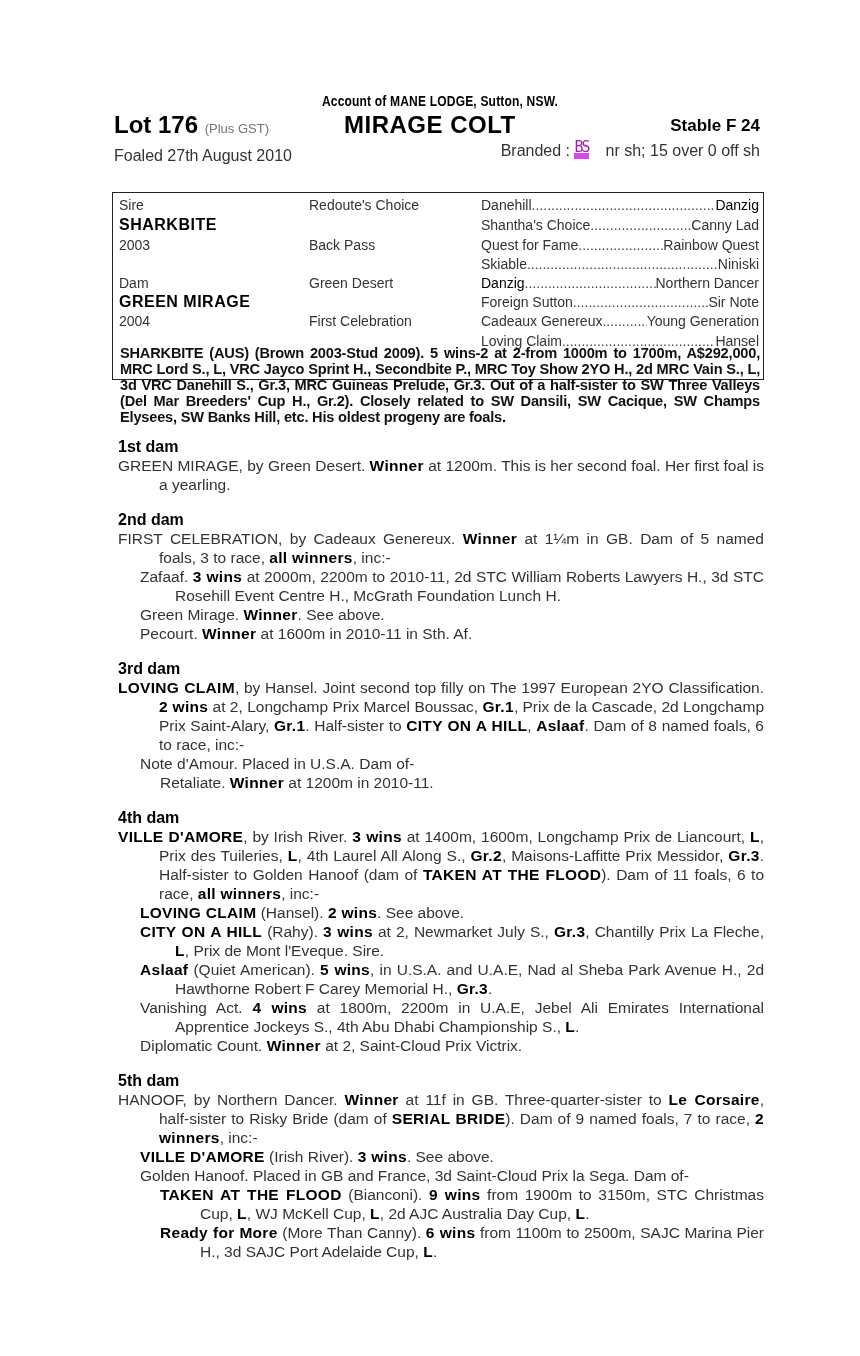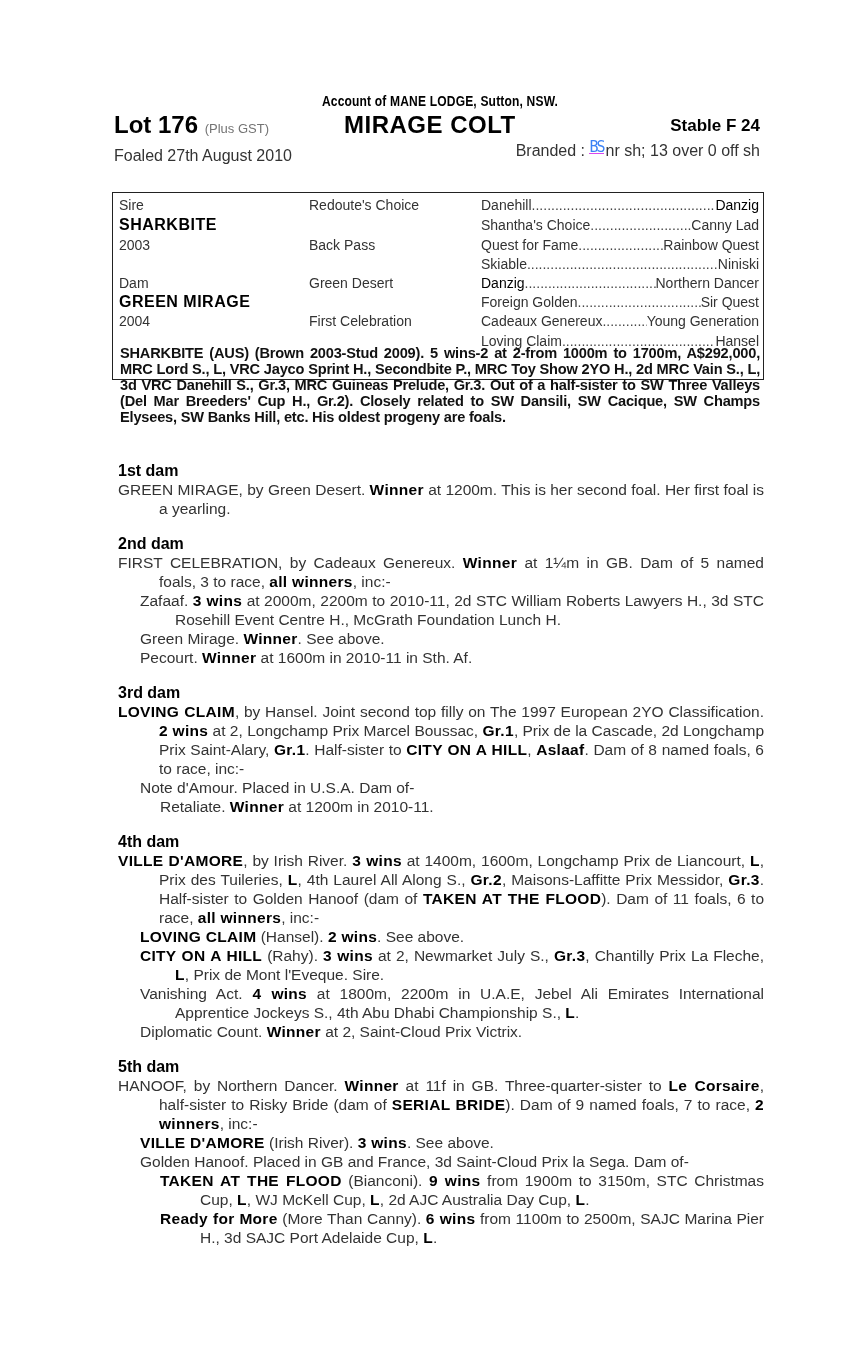--- a/index.html
+++ b/index.html
@@ -10,32 +10,32 @@
              font-family: "Liberation Sans", sans-serif; font-weight: bold; font-size: 14px;
              color: #000; transform: scaleX(0.86); transform-origin: center; letter-spacing: 0.2px; }
   .lotline { position: absolute; top: 111px; left: 0; width: 656px; height: 28px; color: #000; }
   .lot { position: absolute; left: 2px; top: 0; font-weight: bold; font-size: 24px; }
   .lot .gst { font-weight: normal; font-size: 13px; color: #737373; }
   .sex { position: absolute; left: 232px; top: 0; font-weight: bold; font-size: 24px; letter-spacing: 0.5px; }
   .stable { position: absolute; right: 8px; top: 5px; font-weight: bold; font-size: 17px; }
   .foaled { position: absolute; left: 2px; top: 147px; font-size: 16px; color: #333; }
   .brand { position: absolute; right: 8px; top: 142px; font-size: 16px; color: #333; white-space: nowrap; }
   .brand .glyph { display: inline-block; font-family: "DejaVu Sans Mono", monospace; font-size: 15px;
-                  color: #3b82f6; position: relative; top: -4px; letter-spacing: -2px; border-bottom: 1px solid #d946ef; line-height: 12px; margin-right: 2px; }
+                  color: #a21caf; position: relative; top: -4px; letter-spacing: -2px; border-bottom: 6px solid #d946ef; line-height: 12px; margin-right: 17px; }
   .ped { position: absolute; top: 176px; left: 0; width: 652px; height: 188px;
          border: 1.5px solid #222; box-sizing: border-box; margin-top: 16px; }
   .ped .cell { position: absolute; font-size: 14px; color: #333; white-space: nowrap; }
   .ped .big { font-weight: bold; font-size: 16px; color: #000; letter-spacing: 0.5px; }
   .ped .g3 { position: absolute; left: 368px; width: 278px; font-size: 14px; color: #333; display: flex; white-space: nowrap; align-items: flex-end; }
   .ped .g3 .dots { flex: 1; overflow: hidden; color: #444; }
   .ped .g3 .dots::before { content: "........................................................................................................................"; letter-spacing: 0; }
   .ped .b { font-weight: normal; color: #000; }
   .sire-blurb { position: absolute; top: 345px; left: 8px; width: 640px; font-weight: bold; font-size: 14.6px;
                 line-height: 16px; color: #111; text-align: justify; letter-spacing: -0.2px; }
-  .dams { position: absolute; top: 462px; left: 6px; width: 646px; font-size: 15.5px; line-height: 19px; color: #333; }
+  .dams { position: absolute; top: 438px; left: 6px; width: 646px; font-size: 15.5px; line-height: 19px; color: #333; }
   .dam-section { margin-bottom: 17px; }
   .dam-head { font-weight: bold; font-size: 16px; color: #000; line-height: 18px; }
   .p0 { padding-left: 41px; text-indent: -41px; text-align: justify; }
   .p1 { padding-left: 57px; text-indent: -35px; text-align: justify; }
   .p2 { padding-left: 82px; text-indent: -40px; text-align: justify; }
   .bd { font-weight: bold; color: #000; letter-spacing: 0.3px; }
 </style>
 </head>
 <body>
 
@@ -45,21 +45,21 @@
 
   <div class="lotline">
     <span class="lot"><span>Lot 176</span> <span class="gst">(Plus GST)</span></span>
     <span class="sex">MIRAGE COLT</span>
     <span class="stable">Stable F 24</span>
   </div>
 
   <div class="foaled">Foaled 27th August 2010</div>
   <div class="brand">
     <span>Branded :</span>
-    <span class="glyph">BS</span><span>nr sh; 13 over 0 off sh</span>
+    <span class="glyph">BS</span><span>nr sh; 15 over 0 off sh</span>
   </div>
 
   <div class="ped">
     <div class="cell" style="left:6px;top:4px">Sire</div>
     <div class="cell big" style="left:6px;top:23px">SHARKBITE</div>
     <div class="cell" style="left:6px;top:44px">2003</div>
     <div class="cell" style="left:6px;top:82px">Dam</div>
     <div class="cell big" style="left:6px;top:100px">GREEN MIRAGE</div>
     <div class="cell" style="left:6px;top:120px">2004</div>
 
@@ -87,23 +87,23 @@
         <span>Skiable</span>
         <span class="dots"></span>
         <span>Niniski</span>
       </div>
     <div class="g3" style="top:82px">
         <span class="b">Danzig</span>
         <span class="dots"></span>
         <span>Northern Dancer</span>
       </div>
     <div class="g3" style="top:101px">
-        <span>Foreign Golden</span>
+        <span>Foreign Sutton</span>
         <span class="dots"></span>
-        <span>Sir Quest</span>
+        <span>Sir Note</span>
       </div>
     <div class="g3" style="top:120px">
         <span>Cadeaux Genereux</span>
         <span class="dots"></span>
         <span>Young Generation</span>
       </div>
     <div class="g3" style="top:140px">
         <span>Loving Claim</span>
         <span class="dots"></span>
         <span>Hansel</span>
@@ -128,20 +128,21 @@
         <div class="dam-head">3rd dam</div>
         <div class="p0"><span class="bd">LOVING CLAIM</span><span>, by Hansel. Joint second top filly on The 1997 European 2YO Classification. </span><span class="bd">2 wins</span><span> at 2, Longchamp Prix Marcel Boussac, </span><span class="bd">Gr.1</span><span>, Prix de la Cascade, 2d Longchamp Prix Saint-Alary, </span><span class="bd">Gr.1</span><span>. Half-sister to </span><span class="bd">CITY ON A HILL</span><span>, </span><span class="bd">Aslaaf</span><span>. Dam of 8 named foals, 6 to race, inc:-</span></div>
         <div class="p1"><span>Note d'Amour. Placed in U.S.A. Dam of-</span></div>
         <div class="p2"><span>Retaliate. </span><span class="bd">Winner</span><span> at 1200m in 2010-11.</span></div>
       </div>
       <div class="dam-section">
         <div class="dam-head">4th dam</div>
         <div class="p0"><span class="bd">VILLE D'AMORE</span><span>, by Irish River. </span><span class="bd">3 wins</span><span> at 1400m, 1600m, Longchamp Prix de Liancourt, </span><span class="bd">L</span><span>, Prix des Tuileries, </span><span class="bd">L</span><span>, 4th Laurel All Along S., </span><span class="bd">Gr.2</span><span>, Maisons-Laffitte Prix Messidor, </span><span class="bd">Gr.3</span><span>. Half-sister to Golden Hanoof (dam of </span><span class="bd">TAKEN AT THE FLOOD</span><span>). Dam of 11 foals, 6 to race, </span><span class="bd">all winners</span><span>, inc:-</span></div>
         <div class="p1"><span class="bd">LOVING CLAIM</span><span> (Hansel). </span><span class="bd">2 wins</span><span>. See above.</span></div>
         <div class="p1"><span class="bd">CITY ON A HILL</span><span> (Rahy). </span><span class="bd">3 wins</span><span> at 2, Newmarket July S., </span><span class="bd">Gr.3</span><span>, Chantilly Prix La Fleche, </span><span class="bd">L</span><span>, Prix de Mont l'Eveque. Sire.</span></div>
+        <div class="p1"><span class="bd">Aslaaf</span><span> (Quiet American). </span><span class="bd">5 wins</span><span>, in U.S.A. and U.A.E, Nad al Sheba Park Avenue H., 2d Hawthorne Robert F Carey Memorial H., </span><span class="bd">Gr.3</span><span>.</span></div>
         <div class="p1"><span>Vanishing Act. </span><span class="bd">4 wins</span><span> at 1800m, 2200m in U.A.E, Jebel Ali Emirates International Apprentice Jockeys S., 4th Abu Dhabi Championship S., </span><span class="bd">L</span><span>.</span></div>
         <div class="p1"><span>Diplomatic Count. </span><span class="bd">Winner</span><span> at 2, Saint-Cloud Prix Victrix.</span></div>
       </div>
       <div class="dam-section">
         <div class="dam-head">5th dam</div>
         <div class="p0"><span>HANOOF, by Northern Dancer. </span><span class="bd">Winner</span><span> at 11f in GB. Three-quarter-sister to </span><span class="bd">Le Corsaire</span><span>, half-sister to Risky Bride (dam of </span><span class="bd">SERIAL BRIDE</span><span>). Dam of 9 named foals, 7 to race, </span><span class="bd">2 winners</span><span>, inc:-</span></div>
         <div class="p1"><span class="bd">VILLE D'AMORE</span><span> (Irish River). </span><span class="bd">3 wins</span><span>. See above.</span></div>
         <div class="p1"><span>Golden Hanoof. Placed in GB and France, 3d Saint-Cloud Prix la Sega. Dam of-</span></div>
         <div class="p2"><span class="bd">TAKEN AT THE FLOOD</span><span> (Bianconi). </span><span class="bd">9 wins</span><span> from 1900m to 3150m, STC Christmas Cup, </span><span class="bd">L</span><span>, WJ McKell Cup, </span><span class="bd">L</span><span>, 2d AJC Australia Day Cup, </span><span class="bd">L</span><span>.</span></div>
         <div class="p2"><span class="bd">Ready for More</span><span> (More Than Canny). </span><span class="bd">6 wins</span><span> from 1100m to 2500m, SAJC Marina Pier H., 3d SAJC Port Adelaide Cup, </span><span class="bd">L</span><span>.</span></div>

